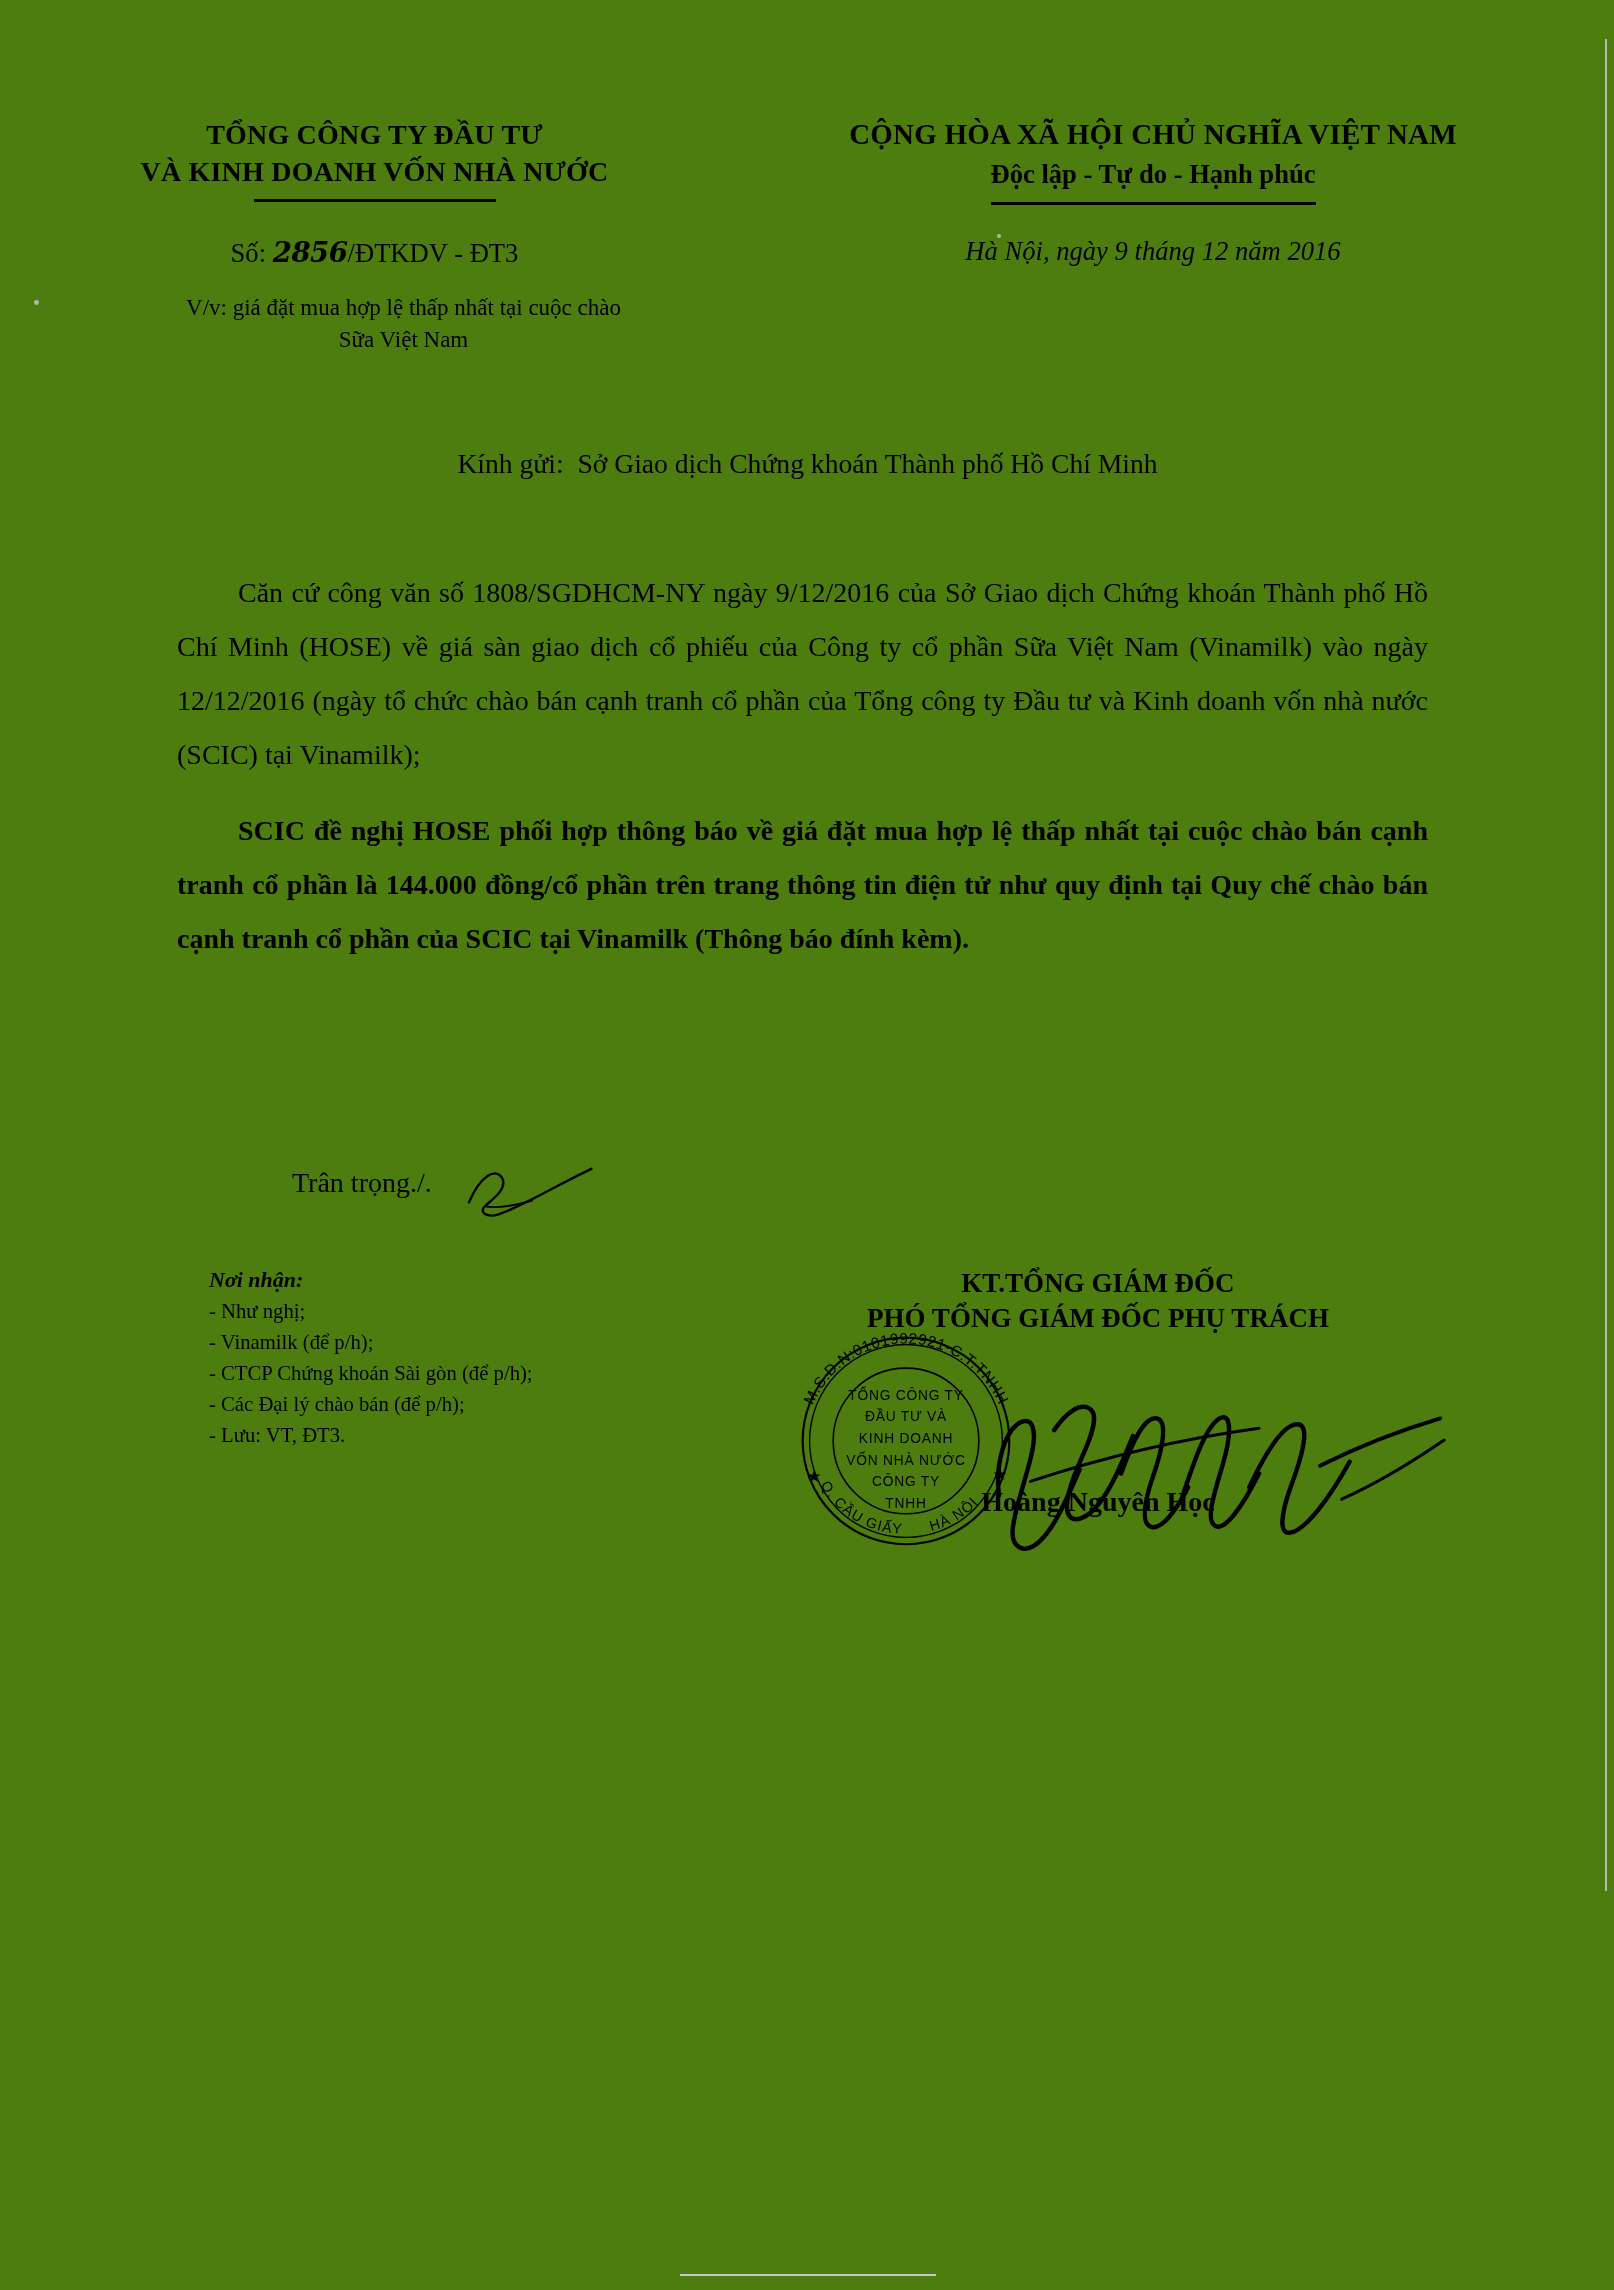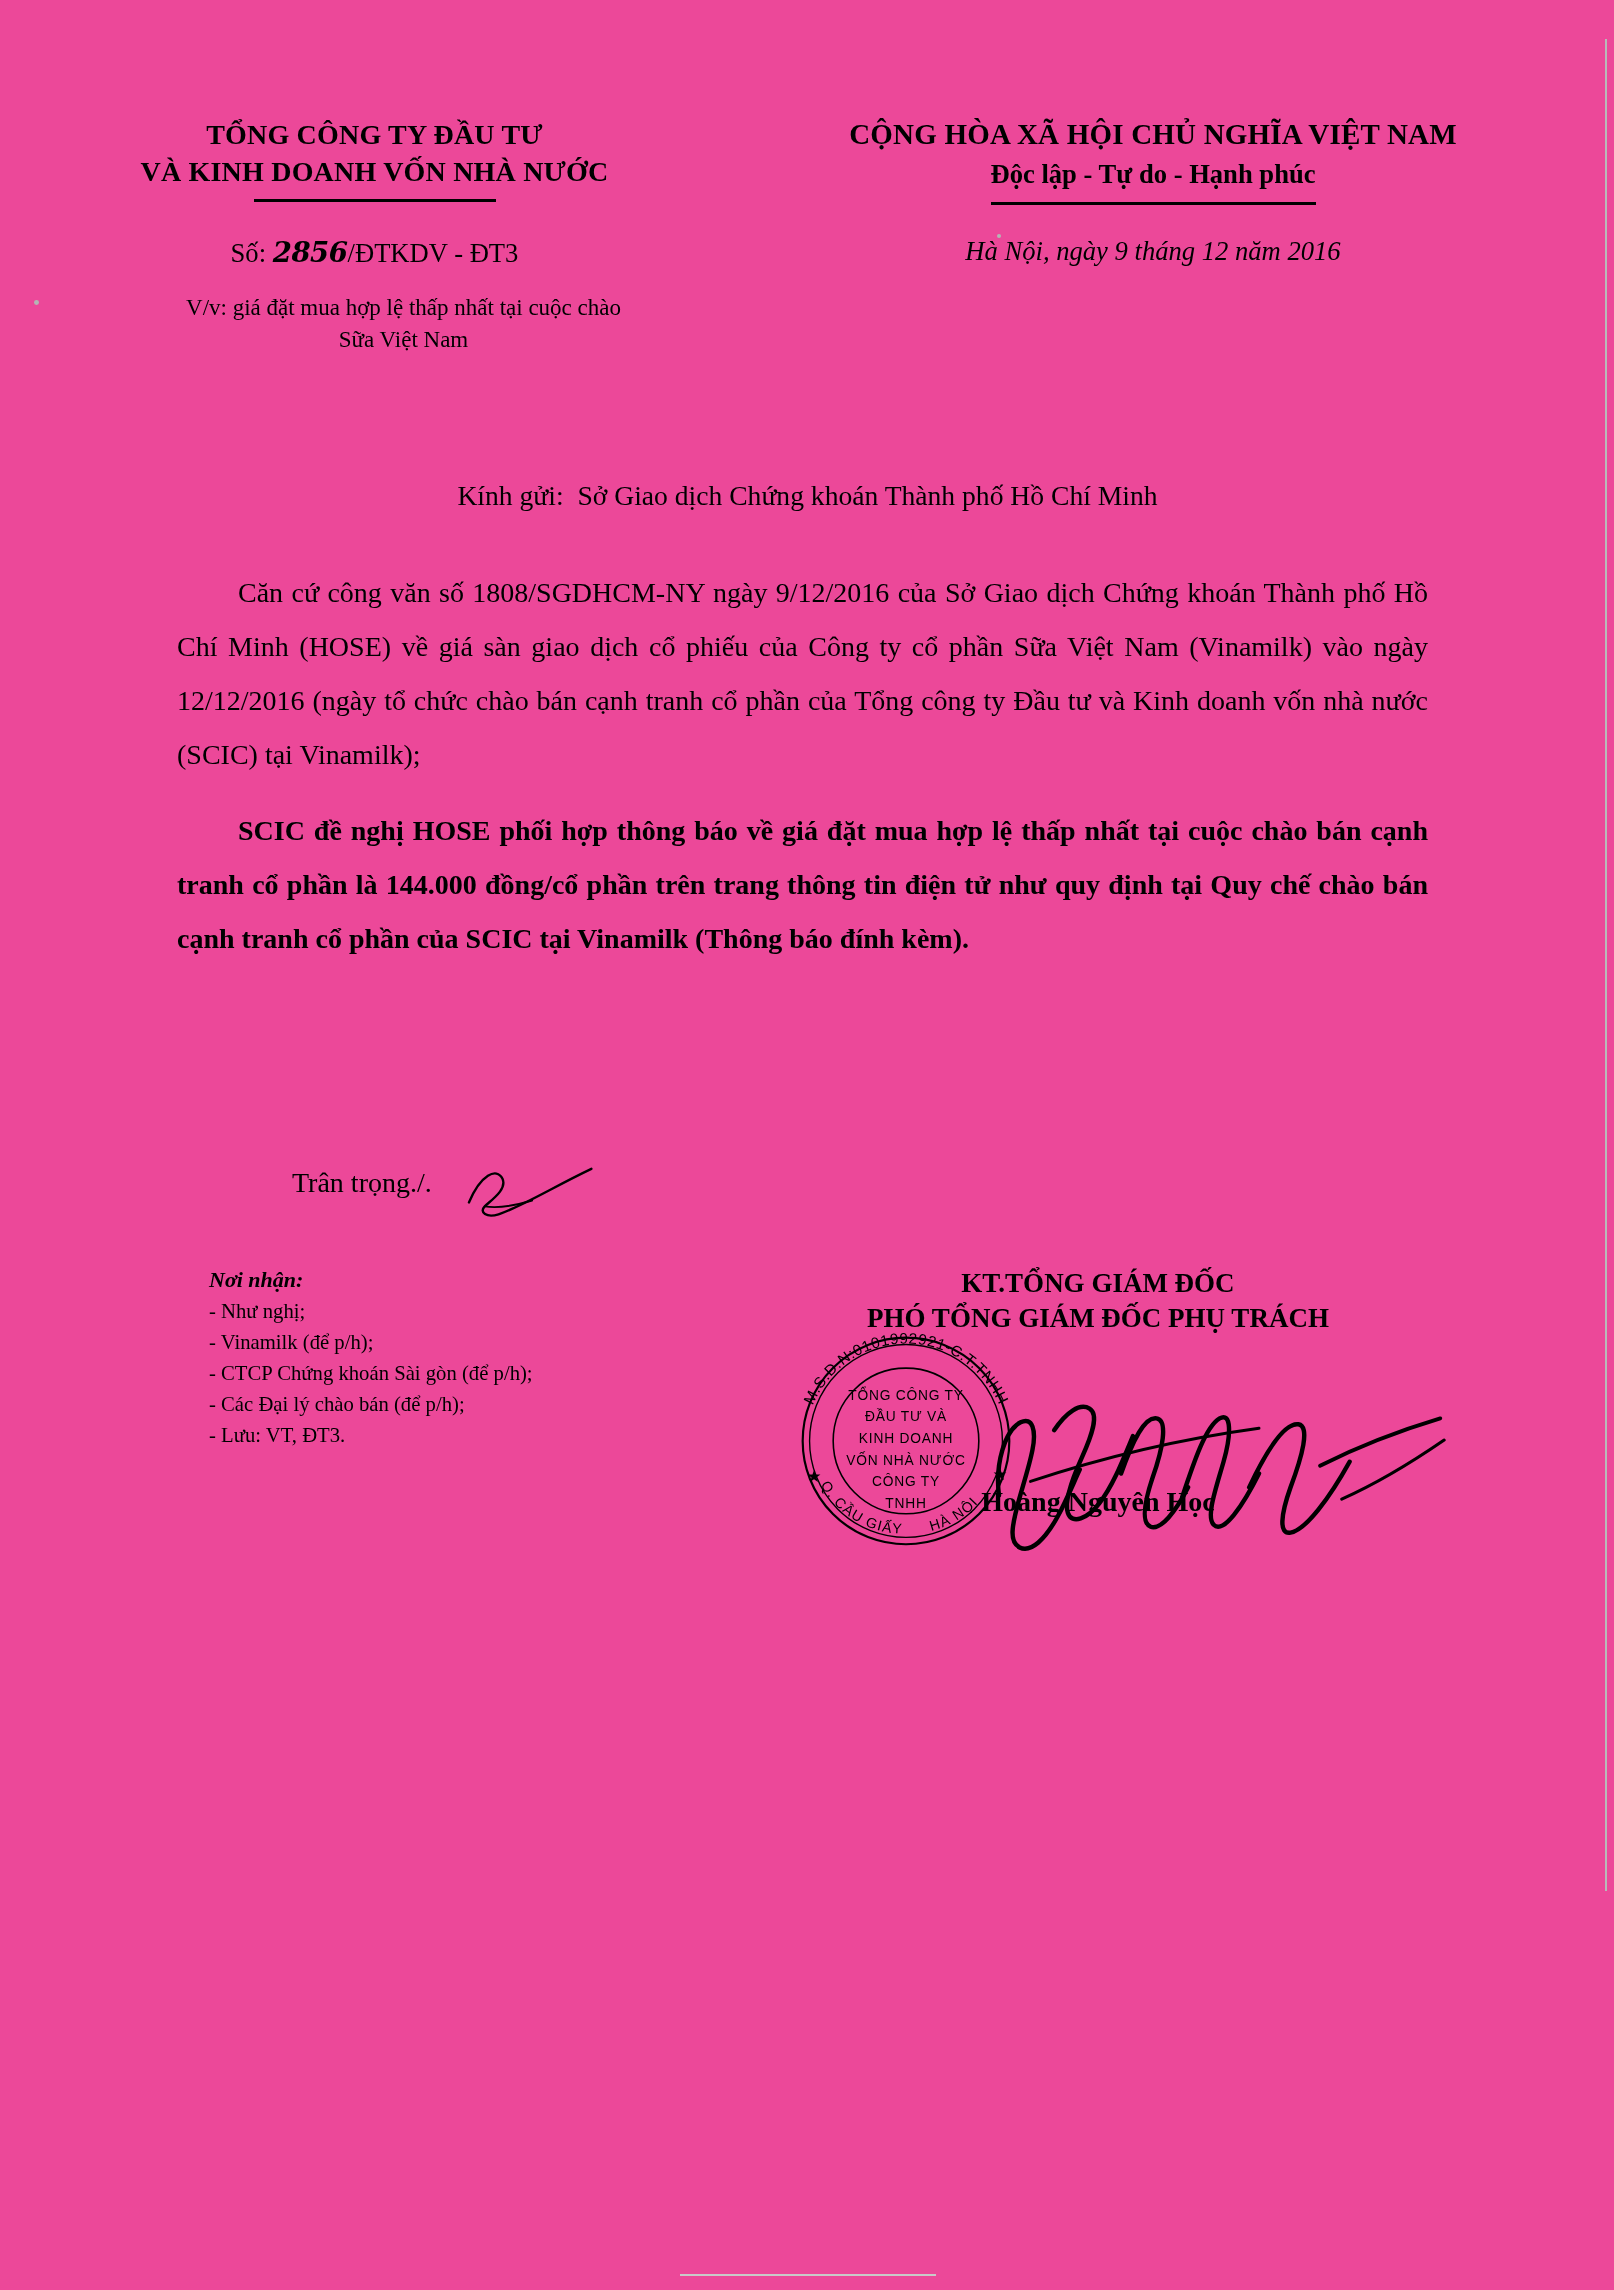--- a/index.html
+++ b/index.html
@@ -8,21 +8,21 @@
     background: #ffffff;
   }
   body {
     font-family: "Liberation Serif", "DejaVu Serif", serif;
     color: #000000;
   }
   #page {
     position: relative;
     width: 1615px;
     height: 2290px;
-    background: #ec4899;
+    background: #4d7c0f;
     overflow: hidden;
   }
 
   
   .scan-edge-line {
     position: absolute;
     top: 39px;
     right: 7.9px;
     width: 2px;
     height: 1852px;
@@ -123,21 +123,20 @@
   }
 
   
   .kinhgui {
     position: absolute;
     top: 448px;
     left: 0;
     width: 1615px;
     text-align: center;
     font-size: 27.6px;
-    margin-top: 32px;
   }
   .kinhgui .kg-label { margin-right: 13.8px; }
 
   
   .body-text {
     position: absolute;
     top: 566px;
     left: 177px;
     width: 1251px;
     font-size: 28px;

